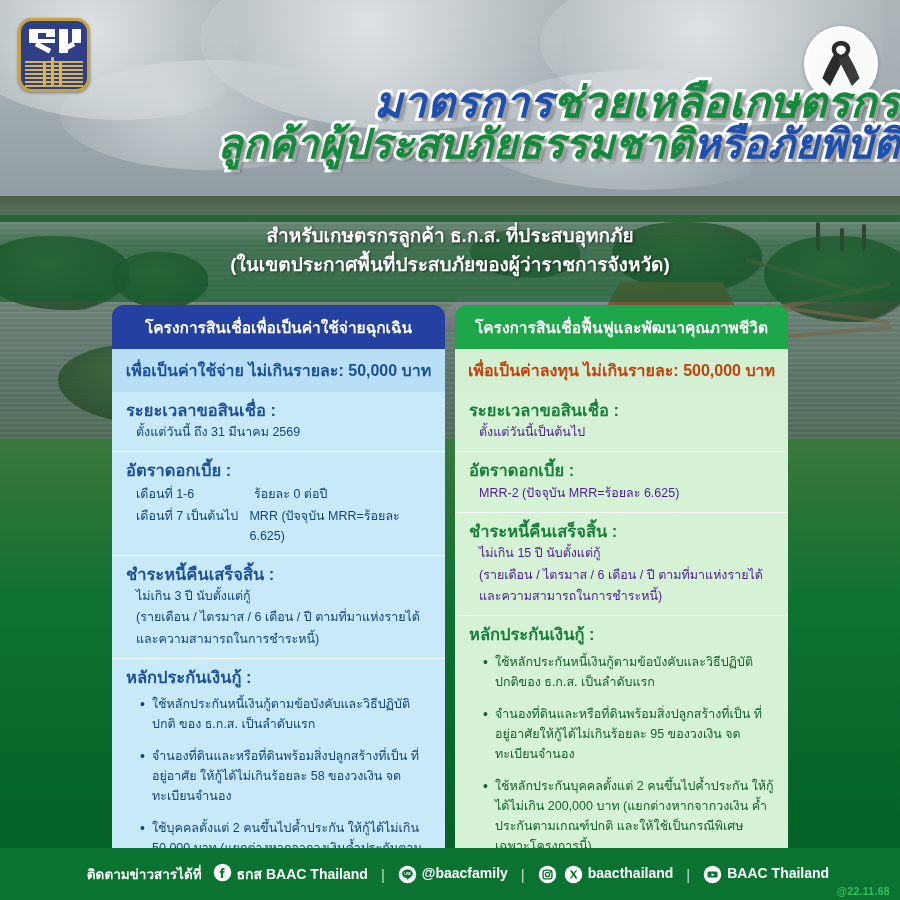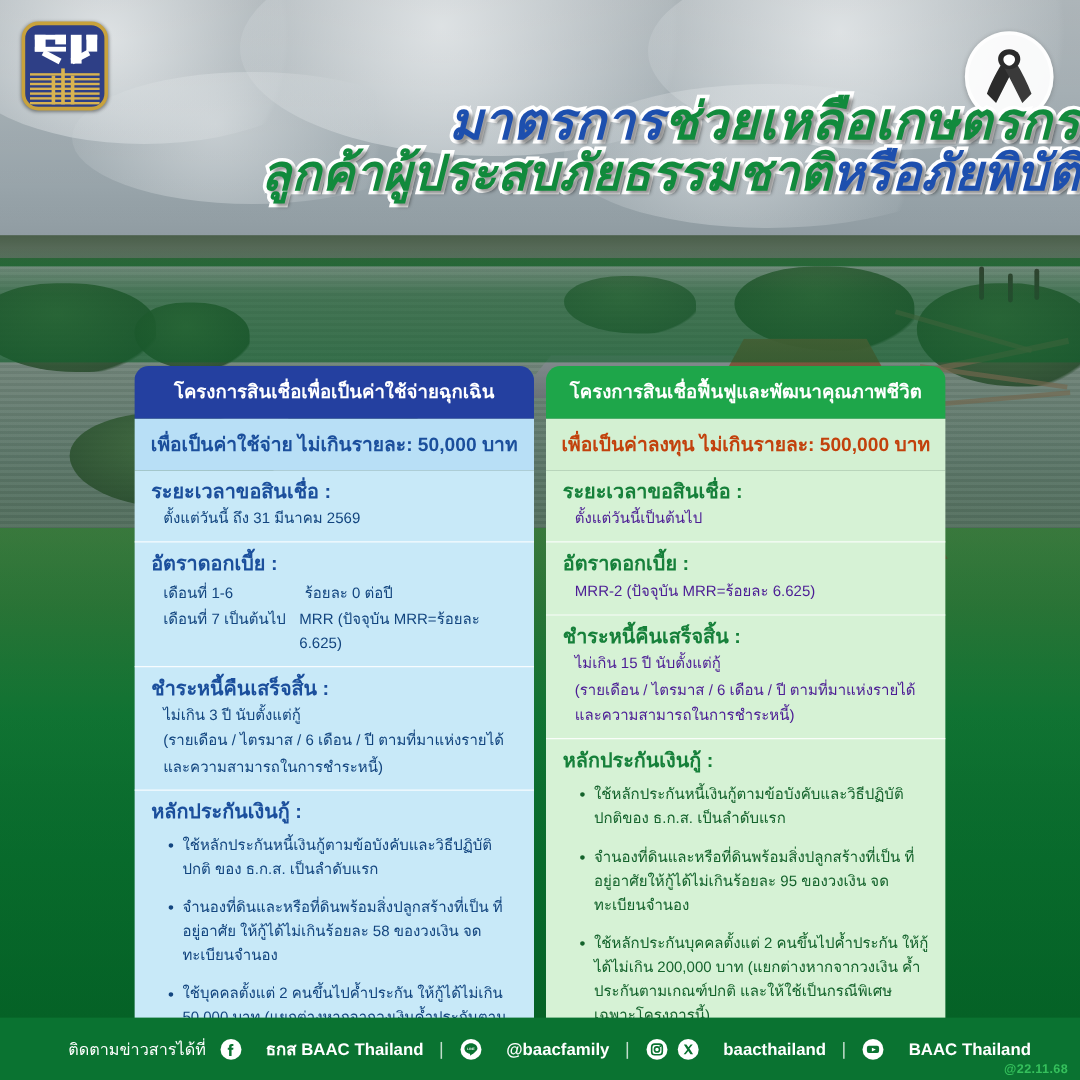--- a/index.html
+++ b/index.html
@@ -160,22 +160,22 @@
   }
   .card.blue .bullets li { color:#12457f; }
   .card.green .bullets li { color:#14632c; }
 
   
   .footer {
     position:absolute; left:0; bottom:0; width:900px; height:52px;
     background:#0a7331;
     display:flex; align-items:center; justify-content:center; gap:7px;
   }
-  .footer-lead { color:#fff; font-size:13.5px; font-weight:normal; margin-right:4px;margin-left:16px; }
-  .sm-item { display:flex; align-items:center; gap:20px; }
+  .footer-lead { color:#fff; font-size:13.5px; font-weight:bold; margin-right:4px;margin-left:16px; }
+  .sm-item { display:flex; align-items:flex-start; gap:5px; }
   .sm-label { color:#fff; font-size:14px; font-weight:bold; }
   .sm-sep { color:rgba(255,255,255,.75); font-size:15px; margin:0 6px; }
   .sm-ico { width:19px; height:19px; display:block; }
   .stamp {
     position:absolute; right:10px; bottom:3px;
     color:#35c05c; font-size:10.5px; font-weight:bold; letter-spacing:.3px;
   }
 </style>
 </head>
 <body>
@@ -256,20 +256,24 @@
 
   <div class="headline">
     <div class="hl-line">
       <span class="hl-blue">มาตรการ</span><span class="hl-green">ช่วยเหลือเกษตรกร</span>
     </div>
     <div class="hl-line l2">
       <span class="hl-green">ลูกค้าผู้ประสบภัยธรรมชาติ</span><span class="hl-blue">หรือภัยพิบัติ</span>
     </div>
   </div>
 
+  <div class="subtitle">
+    <div class="sub-line">สำหรับเกษตรกรลูกค้า ธ.ก.ส. ที่ประสบอุทกภัย</div>
+    <div class="sub-line">(ในเขตประกาศพื้นที่ประสบภัยของผู้ว่าราชการจังหวัด)</div>
+  </div>
 
   <div class="cards">
 
     <div class="card blue">
       <div class="card-head">โครงการสินเชื่อเพื่อเป็นค่าใช้จ่ายฉุกเฉิน</div>
       <div class="card-amount">เพื่อเป็นค่าใช้จ่าย ไม่เกินรายละ: 50,000 บาท</div>
       <div class="card-body">
 
         <div class="sec">
           <div class="sec-title">ระยะเวลาขอสินเชื่อ :</div>

